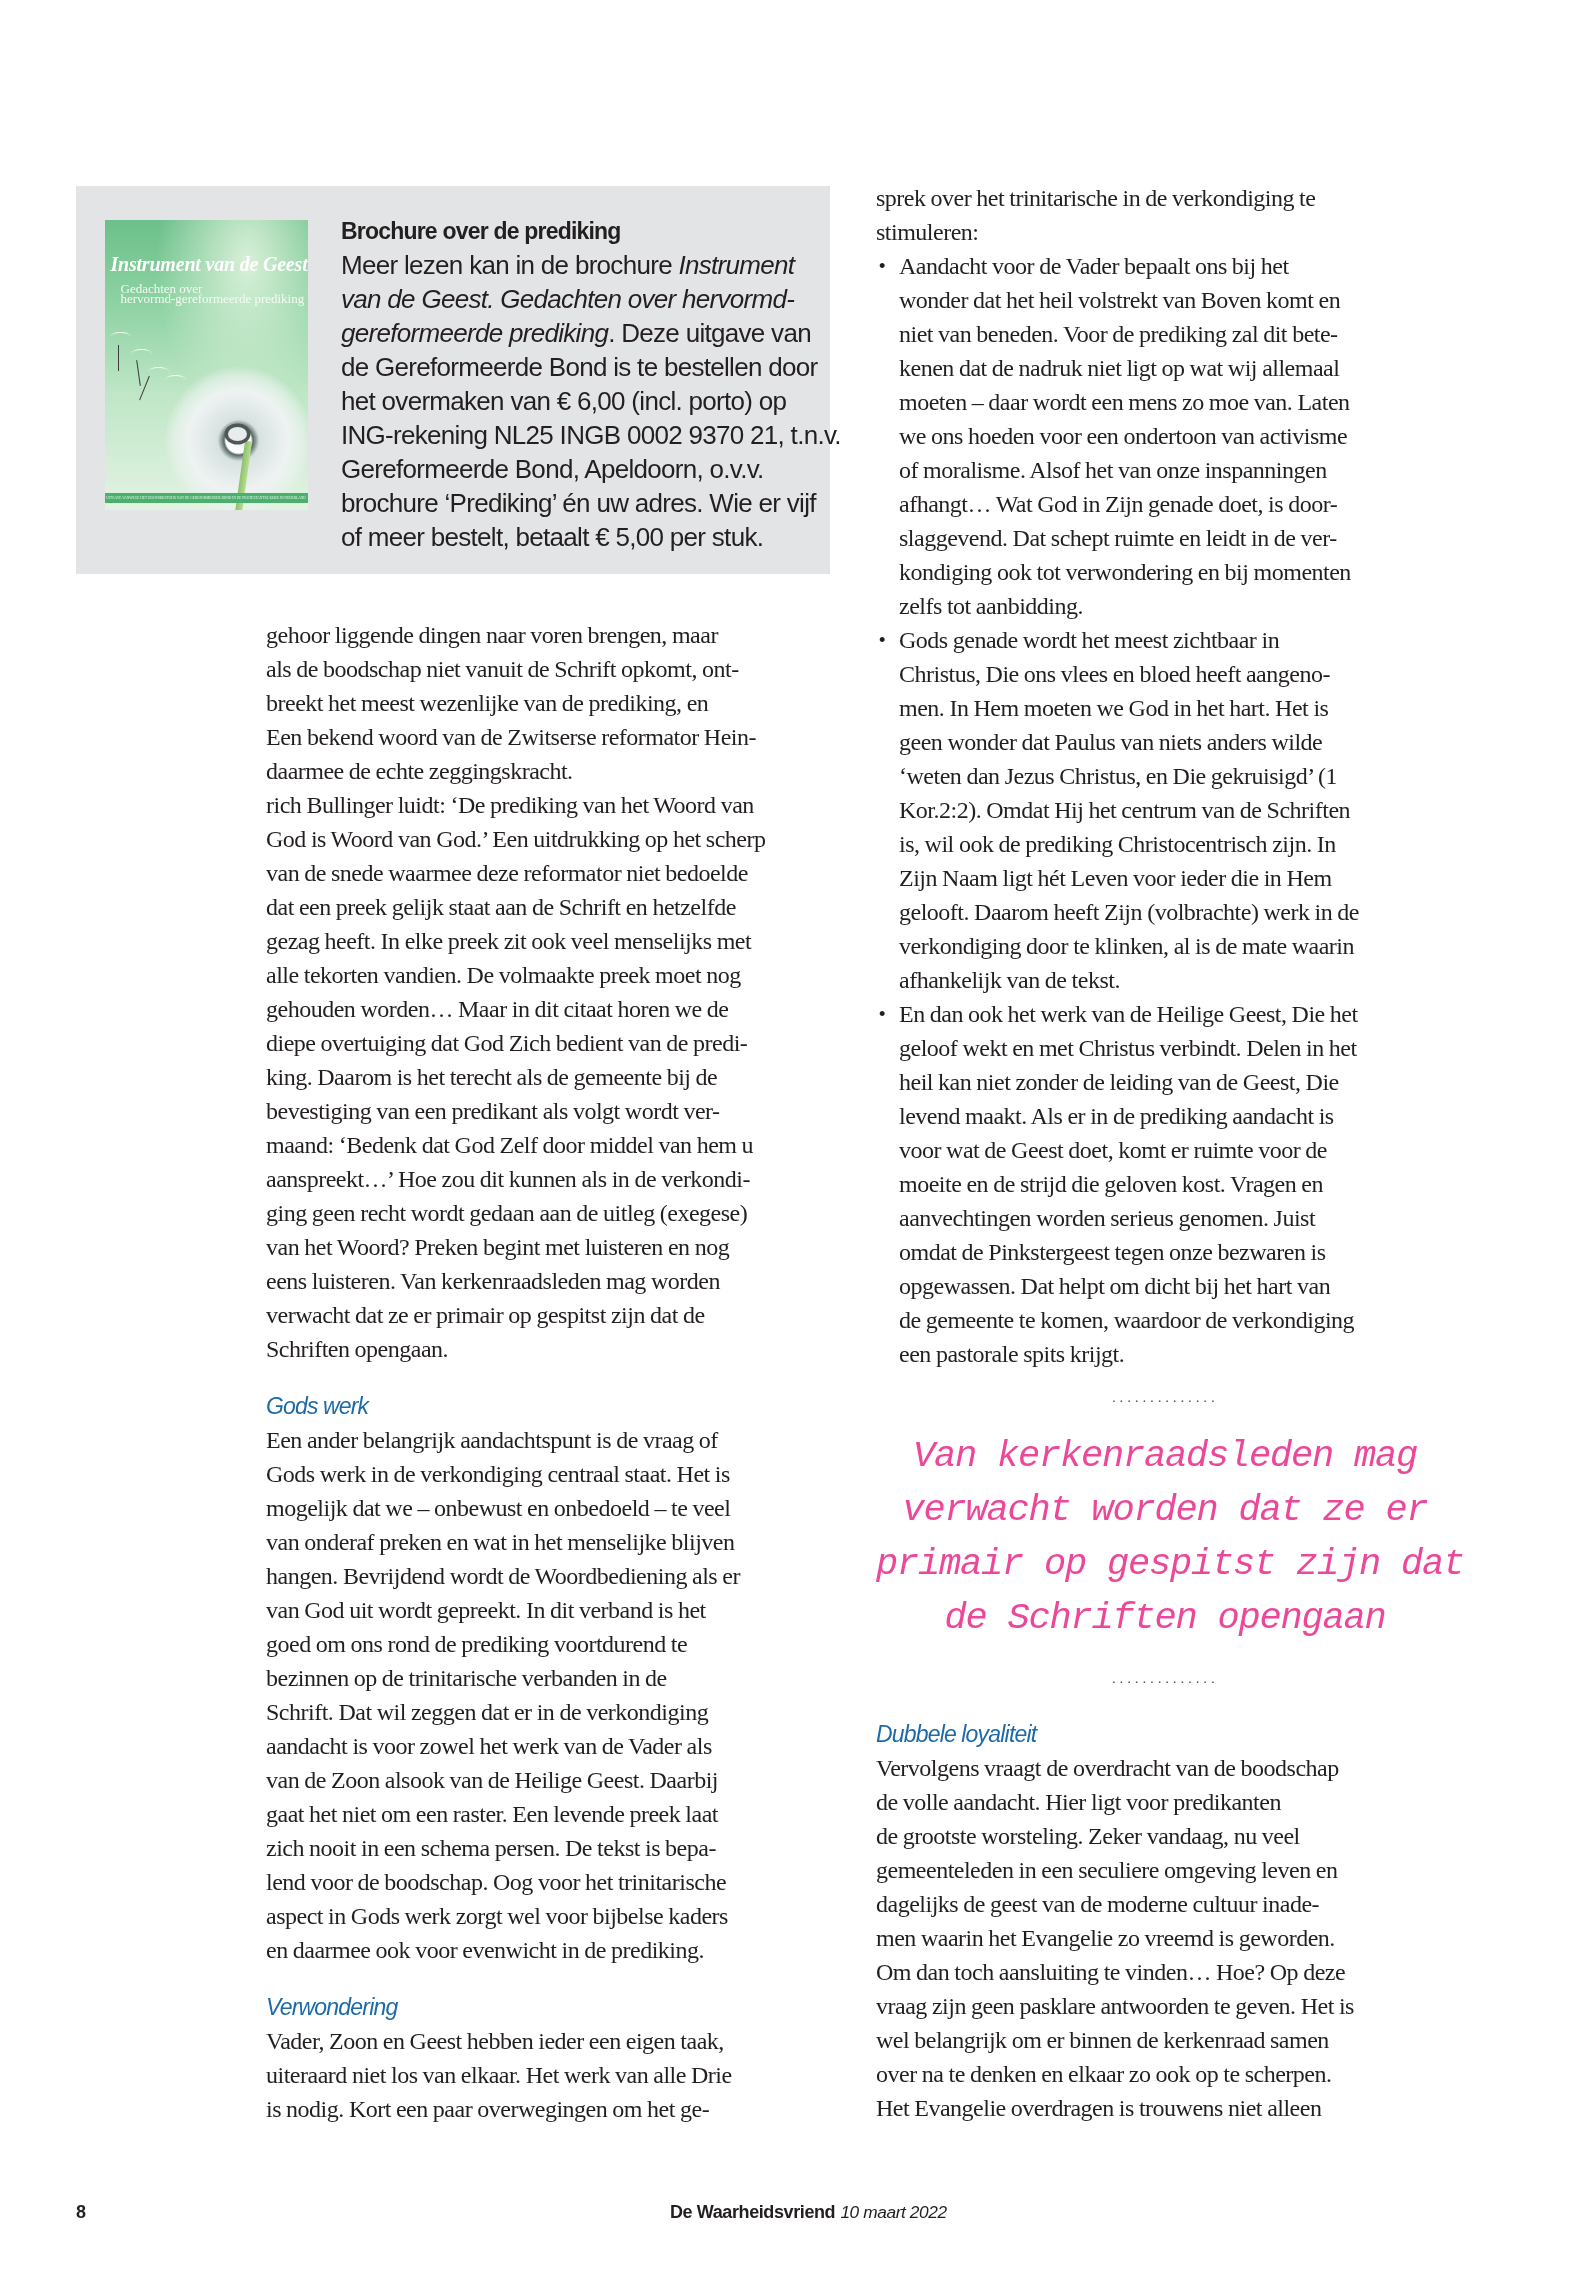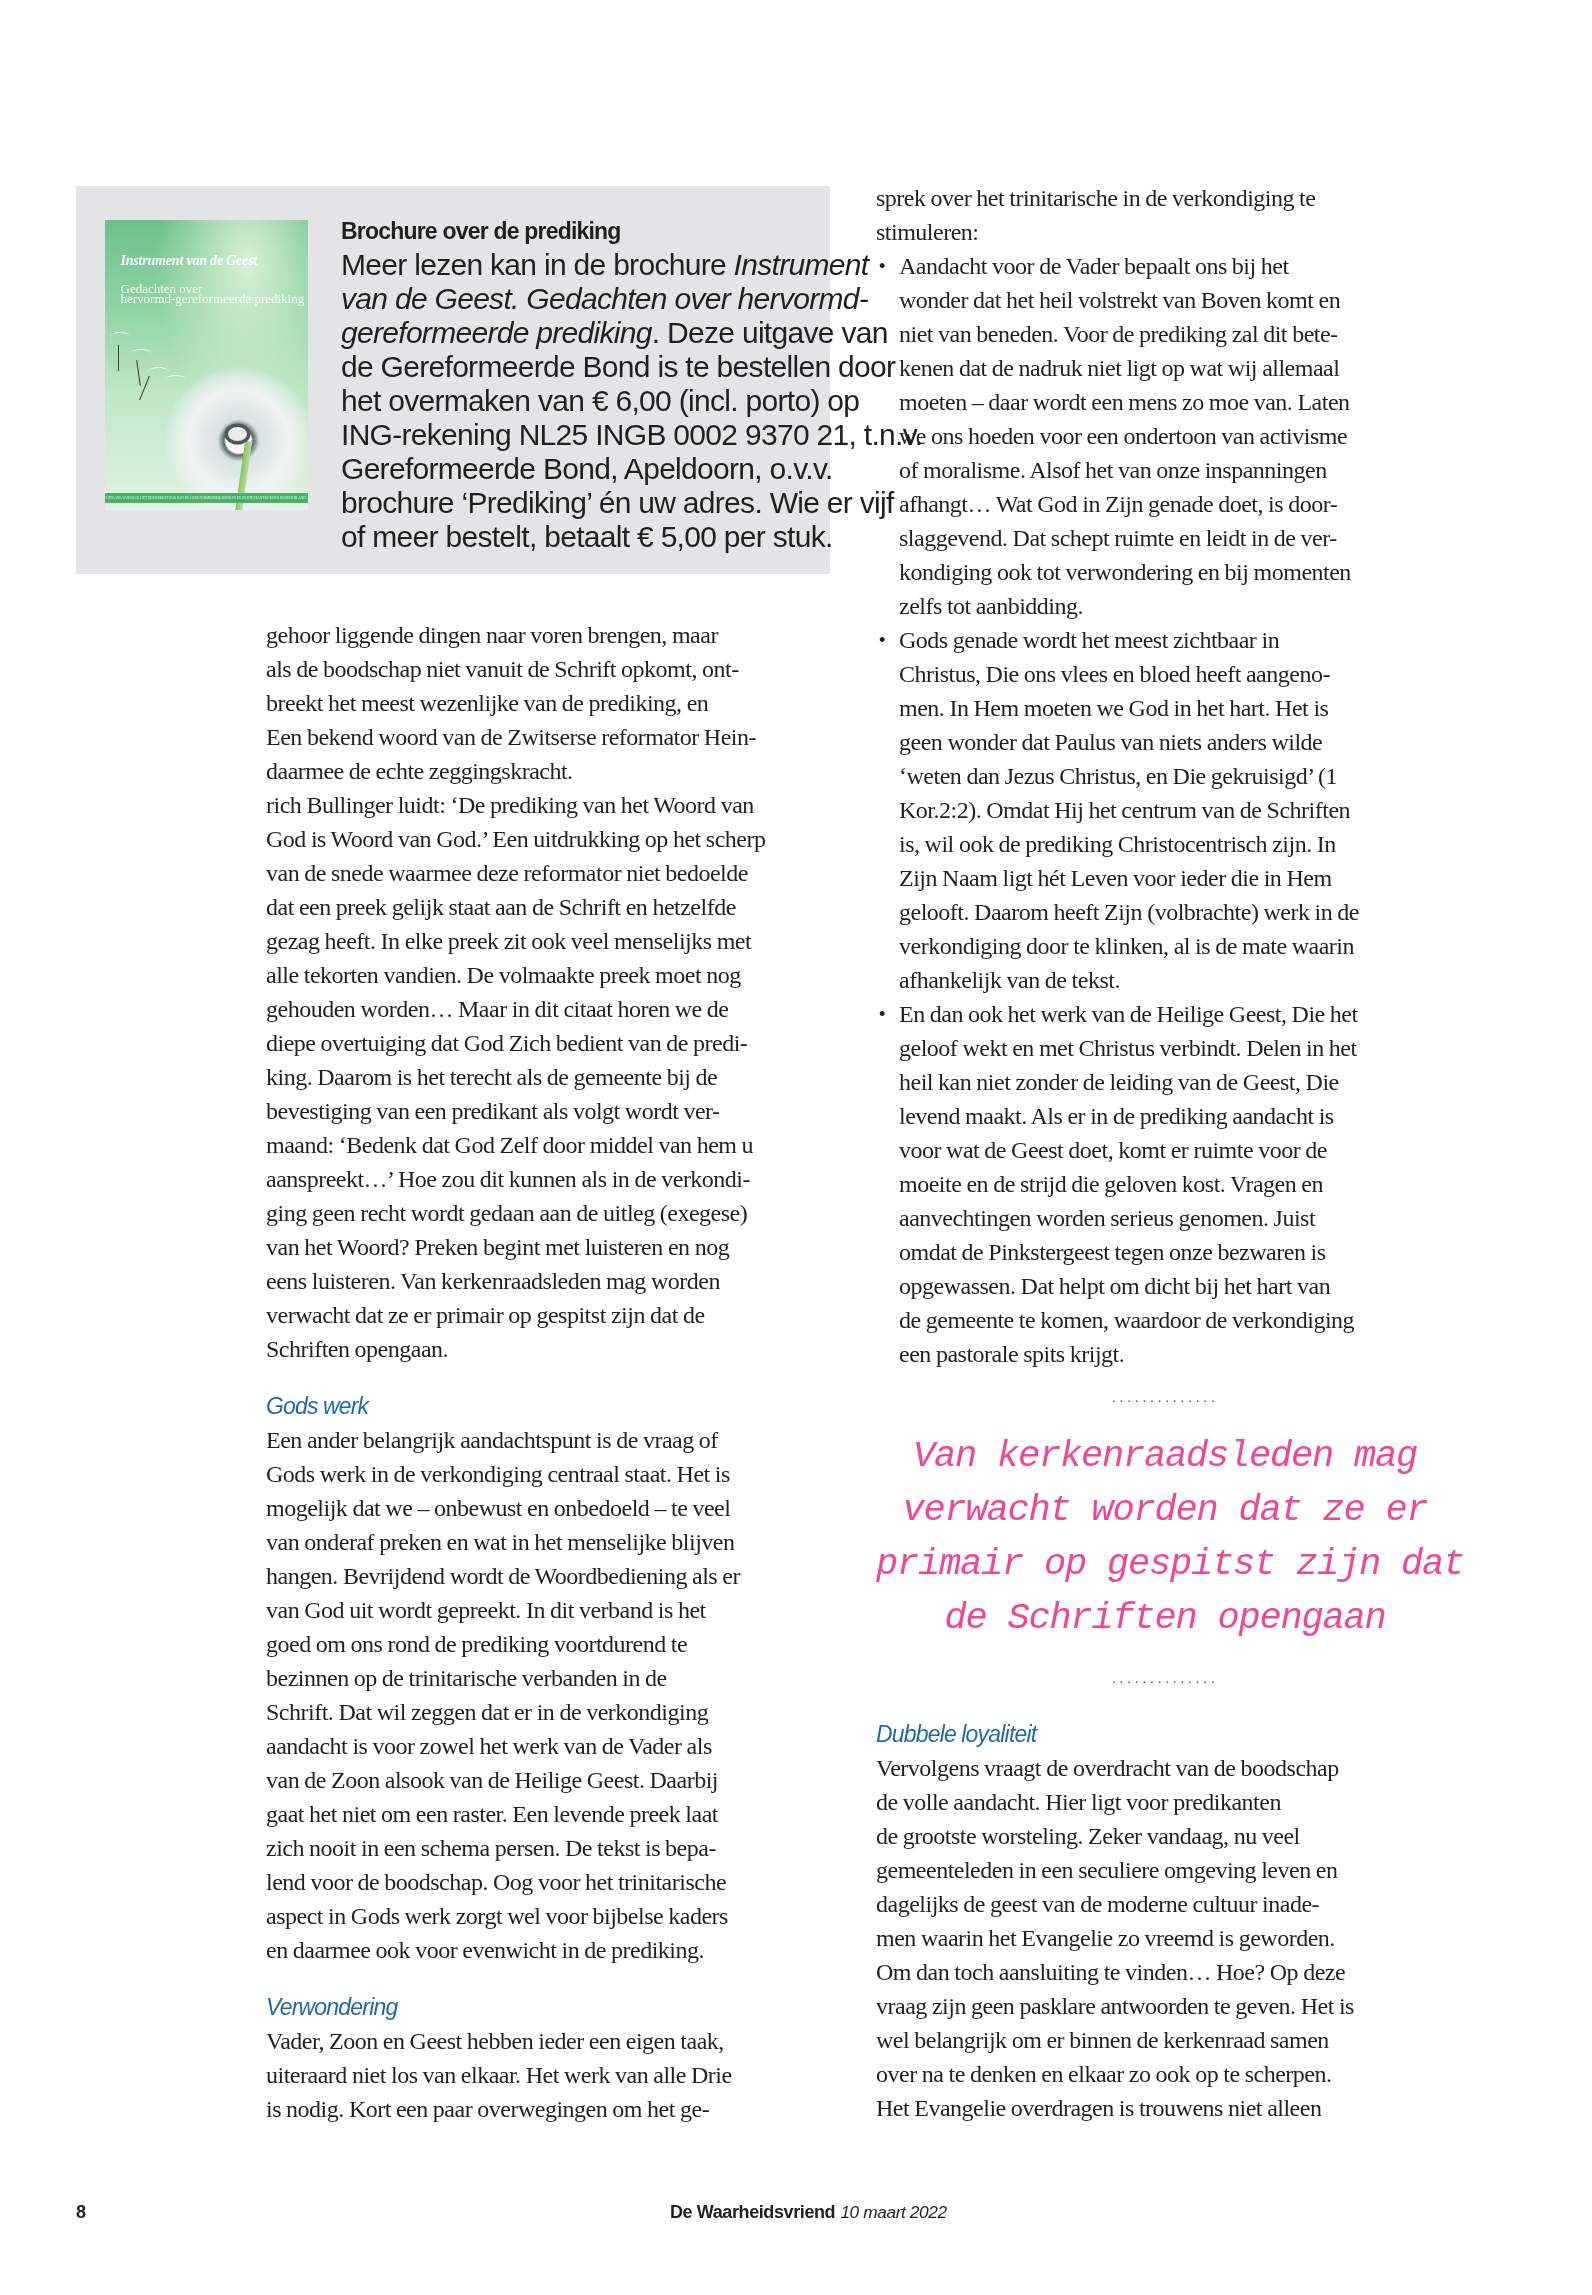--- a/index.html
+++ b/index.html
@@ -4,37 +4,37 @@
 <style>
   html, body { margin: 0; padding: 0; background: #ffffff; }
   body { width: 1592px; height: 2295px; position: relative; overflow: hidden; color: #231f20; }
   .abs { position: absolute; }
 
   
   #info-box { left: 76px; top: 186px; width: 754px; height: 388px; background: #e3e4e6; }
   #cover { left: 28.5px; top: 34px; width: 203px; height: 290px; overflow: hidden;
     background: radial-gradient(ellipse at 70% 15%, #d8f0d8 0%, rgba(216,240,216,0) 45%),
                 linear-gradient(180deg, #6cc08a 0%, #8fd3a4 30%, #bfe6c6 60%, #e3f3e3 100%); }
-  #cover .cover-title { position: absolute; left: 16px; right: 0; top: 33px; text-align: left;
-    color: #ffffff; font-style: italic; font-weight: bold; font-size: 14px; letter-spacing: -0.2px; }
+  #cover .cover-title { position: absolute; left: 0; right: 0; top: 33px; text-align: right;
+    color: #ffffff; font-style: italic; font-weight: bold; font-size: 20px; letter-spacing: -0.2px; }
   #cover .cover-sub { position: absolute; left: 16px; right: 0; top: 64px; text-align: left;
     color: #f2fbf2; font-size: 13px; line-height: 9.5px; white-space: pre-line; }
   #cover .dandelion { position: absolute; left: 60px; top: 147px; width: 147px; height: 147px; border-radius: 50%;
     background: radial-gradient(circle at 50% 50%, #f0f4f2 0%, #ffffff 12%, #596a66 14%, #d7e2e0 20%, #eef3f2 48%, rgba(236,243,241,0.6) 62%, rgba(255,255,255,0) 72%); }
   #cover .dandelion-core { position: absolute; left: 123px; top: 207px; width: 19px; height: 14px; border-radius: 50%; background: #e8ecec; box-shadow: 0 0 0 3.5px #4d5957; }
   #cover .stem { position: absolute; left: 135px; top: 221px; width: 7px; height: 72px; background: linear-gradient(90deg,#8cc06e,#b7de8f); transform: rotate(8deg); }
   #cover .seed { position: absolute; width: 21px; height: 8.6px; border-top: 0.9px solid rgba(255,255,255,0.9); border-radius: 50% 50% 0 0; }
   #cover .seed-stem { position: absolute; width: 0.9px; height: 26px; background: #3b3b3b; }
   #cover .cover-band { position: absolute; left: 0; right: 0; bottom: 7px; height: 10.4px; background: #4bb06e; }
   #cover .cover-band span { display: block; color: #e7f6ea; font-size: 3.5px; line-height: 10.4px; text-align: center; white-space: nowrap; overflow: hidden; }
 
   #box-text { left: 265px; top: 28px; width: 466px; }
   #box-heading { font-family: "Liberation Sans", "DejaVu Sans", sans-serif; font-weight: bold; font-size: 23px;
     line-height: 34px; letter-spacing: -0.8px; color: #231f20; margin: 0; }
-  #box-body { font-family: "Liberation Sans", "DejaVu Sans", sans-serif; font-size: 30px; line-height: 34px;
+  #box-body { font-family: "Liberation Sans", "DejaVu Sans", sans-serif; font-size: 26px; line-height: 34px;
     letter-spacing: -0.7px; color: #231f20; margin: 0; }
   #box-body .line { display: block; white-space: nowrap; }
 
   
   .col { font-family: "Liberation Serif", "DejaVu Serif", serif; font-size: 24px; line-height: 34px;
     letter-spacing: -0.5px; word-spacing: -0.4px; color: #231f20; }
   .col .line { display: block; white-space: nowrap; height: 34px; }
   #left-col { left: 266px; top: 618px; width: 570px; }
   #right-col { left: 876px; top: 181px; width: 587px; }
   .para-gap { height: 23px; }

